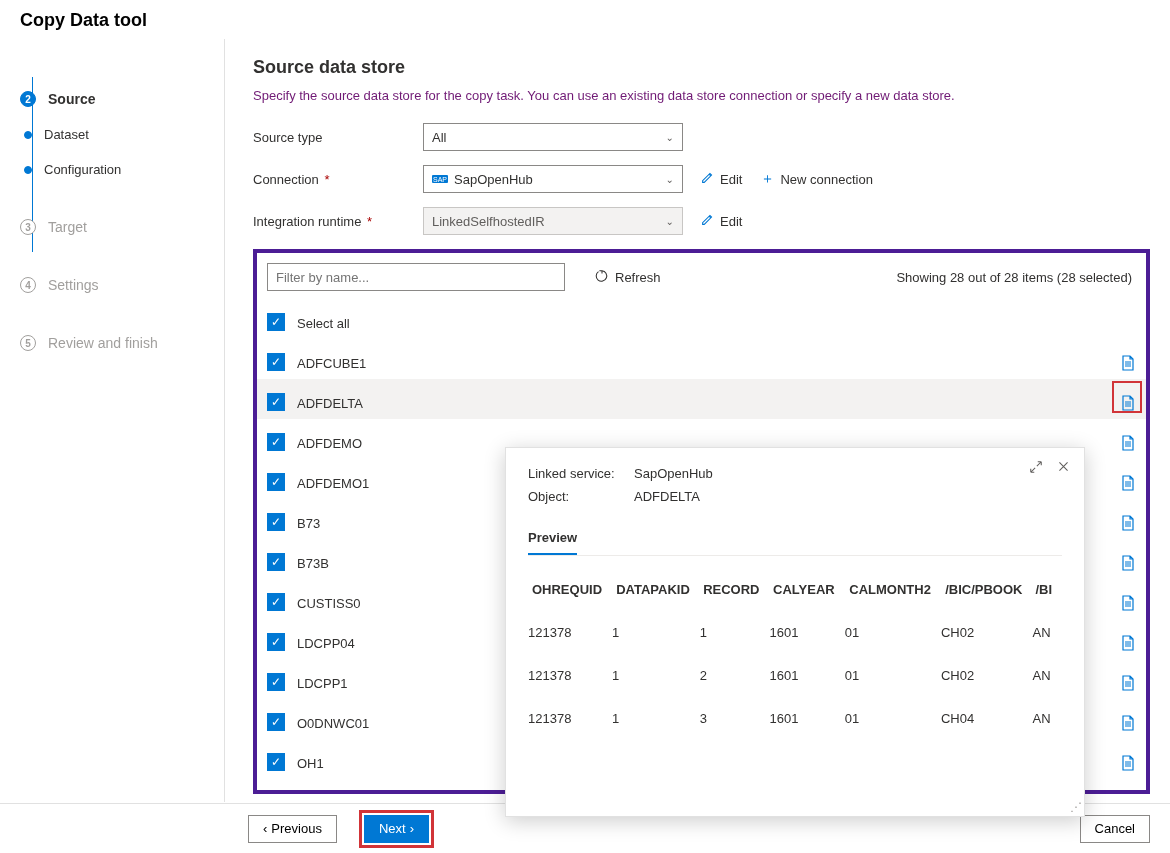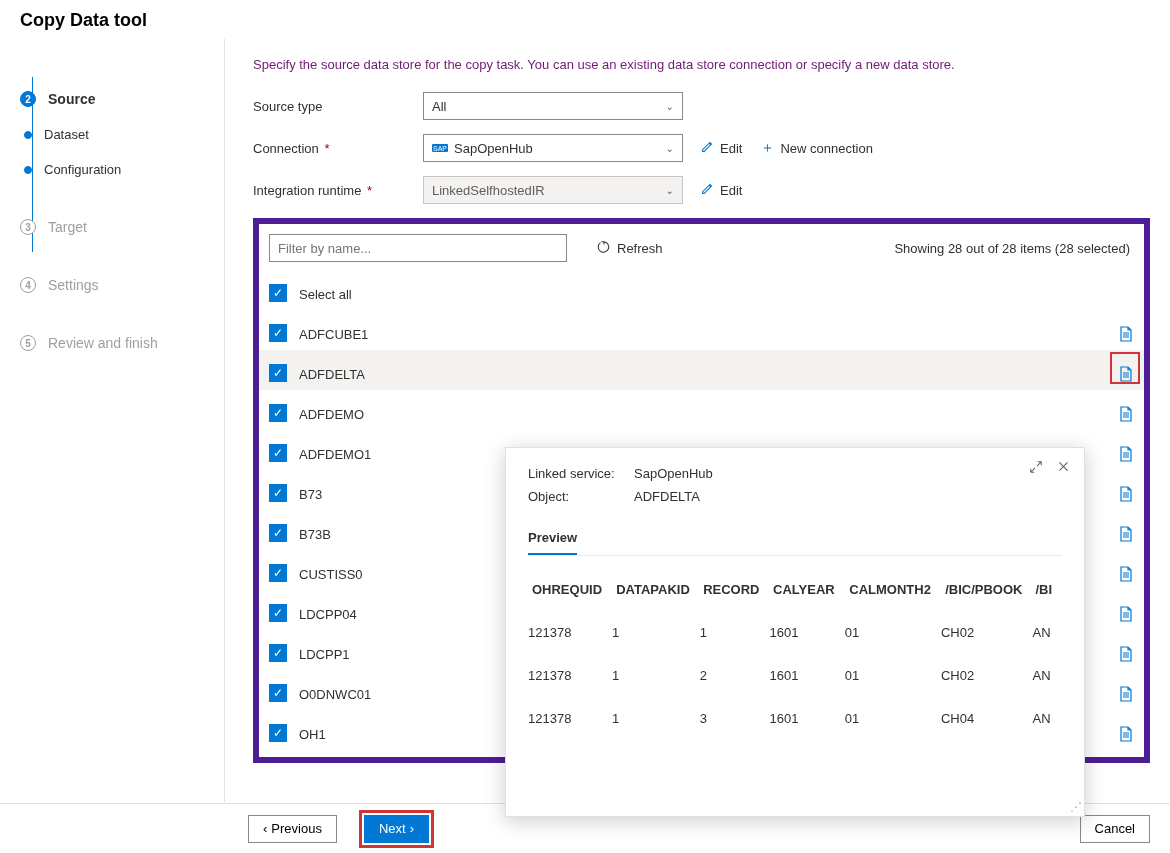--- a/index.html
+++ b/index.html
@@ -29,21 +29,21 @@
 .form-label { width: 170px; font-size: 13px; }
 .req { color: #a80000; margin-left: 2px; }
 .select-box { width: 260px; height: 28px; border: 1px solid #8a8886; display: flex; align-items: center; padding: 12px 8px; position: relative; cursor: pointer; background: #fff; justify-content: space-between; }
 .select-box.disabled { background: #f3f2f1; border-color: #c8c6c4; color: #605e5c; cursor: default; }
 .select-ic { width: 16px; height: 12px; display: inline-flex; align-items: center; justify-content: center; margin-right: 6px; }
 .chev { font-size: 10px; color: #605e5c; }
 .link-btn { display: inline-flex; align-items: center; gap: 6px; color: #323130; font-size: 13px; cursor: pointer; margin-left: 18px; }
 .link-btn .ic { color: #0078d4; }
 .plus-ic { font-size: 14px; color: #0078d4; font-weight: 300; }
 
-.list-panel { border: 6px solid #4c1d95; margin-top: 8px; height: 545px; position: relative; overflow: hidden; }
+.list-panel { border: 4px solid #4c1d95; margin-top: 8px; height: 545px; position: relative; overflow: hidden; }
 .list-toolbar { display: flex; align-items: center; padding: 10px 10px 8px; gap: 30px; }
 .filter-input { width: 298px; height: 28px; border: 1px solid #8a8886; padding: 0 8px; font-size: 13px; }
 .refresh { display: inline-flex; align-items: center; gap: 6px; cursor: pointer; }
 .showing { margin-left: auto; font-size: 13px; color: #323130; padding-right: 4px; }
 .list-body { overflow-y: auto; height: calc(100% - 48px); }
 .list-row { display: flex; align-items: flex-end; padding: 8px 10px; height: 40px; position: relative; }
 .list-row.selected { background: #f3f2f1; }
 .chk { width: 18px; height: 18px; background: #0078d4; display: flex; align-items: center; justify-content: center; color: #fff; font-size: 12px; margin-right: 12px; cursor: pointer; flex-shrink: 0; }
 .chk::after { content: "✓"; }
 .item-name { font-size: 13px; }
@@ -106,20 +106,21 @@
       <span class="step-label">Settings</span>
     </div>
     <div class="step-spacer"></div>
     <div class="step pending">
       <span class="step-num">5</span>
       <span class="step-label">Review and finish</span>
     </div>
   </div>
 
   <div class="main">
+    <div class="title">Source data store</div>
     <div class="subtitle">Specify the source data store for the copy task. You can use an existing data store connection or specify a new data store.</div>
 
     <div class="form-row">
       <div class="form-label">Source type</div>
       <div class="select-box">
         <span>All</span>
         <span class="chev">⌄</span>
       </div>
     </div>
 

